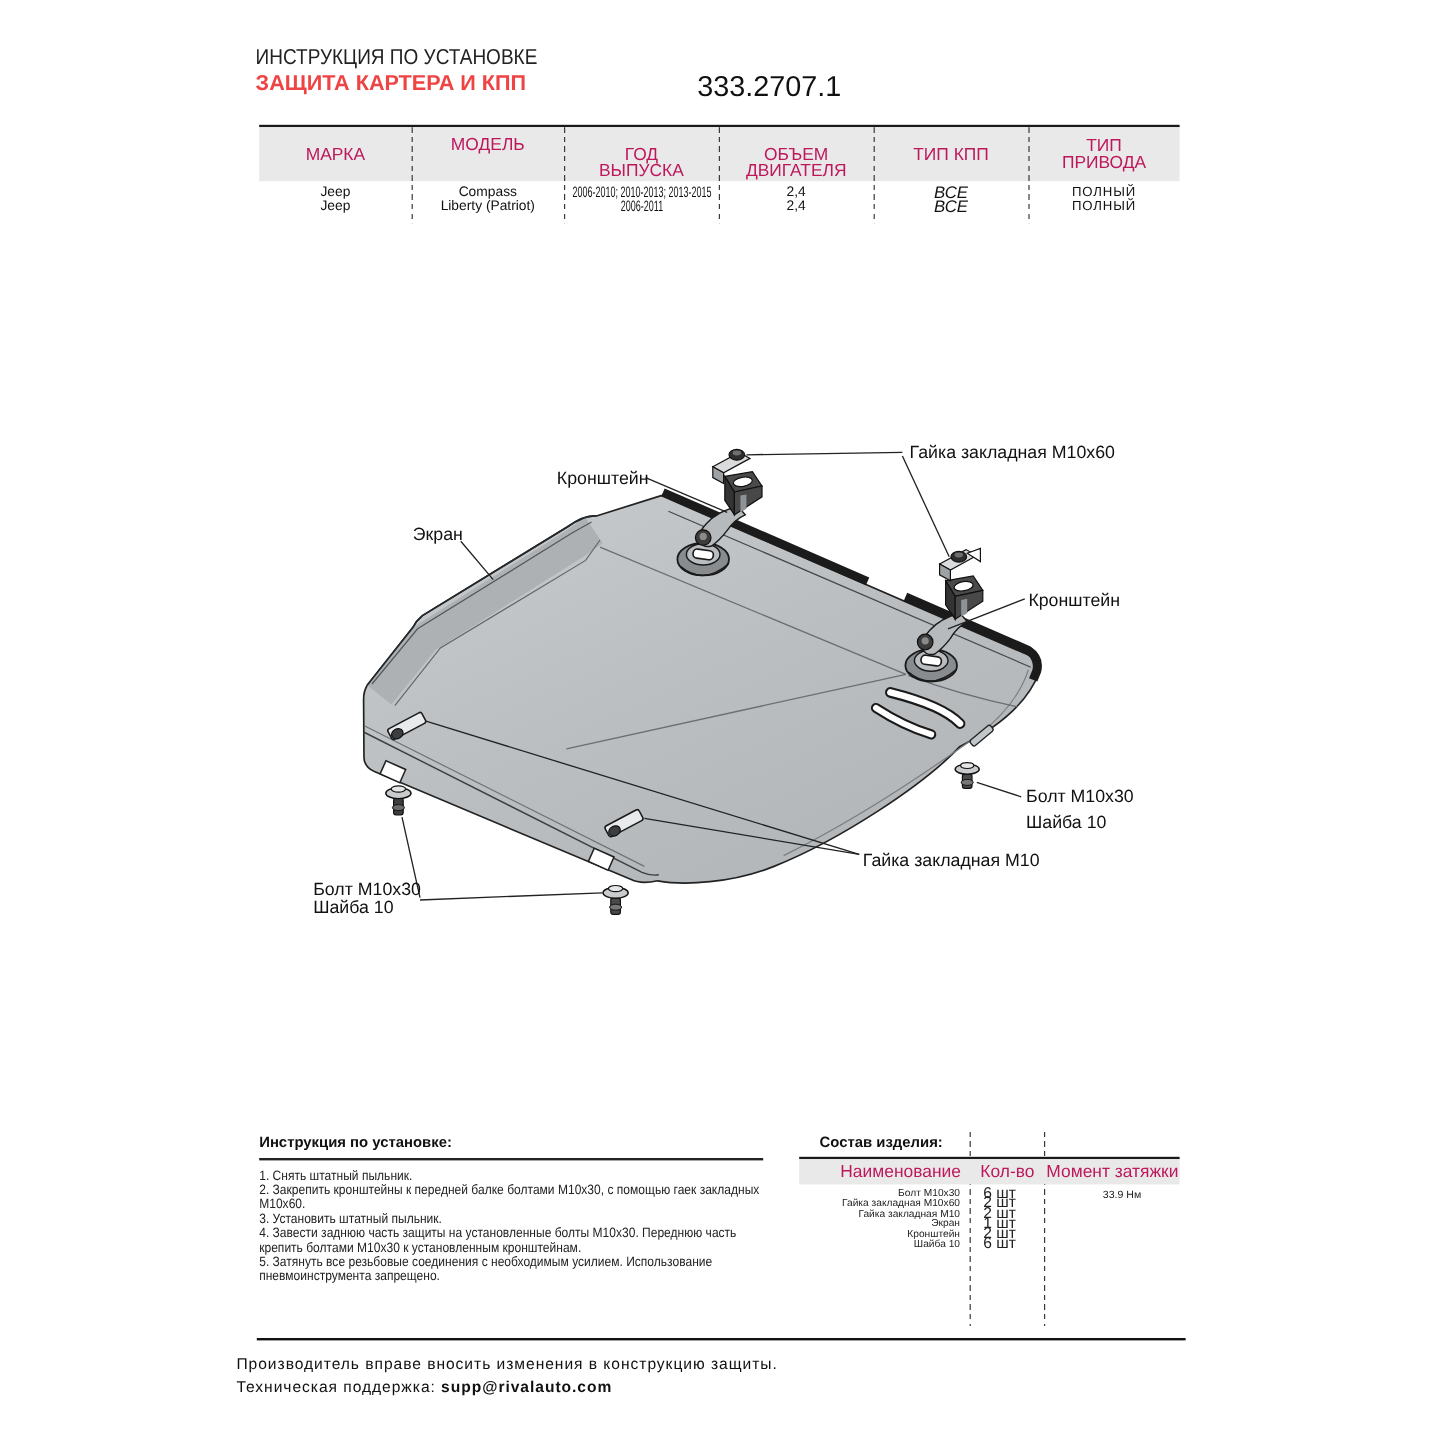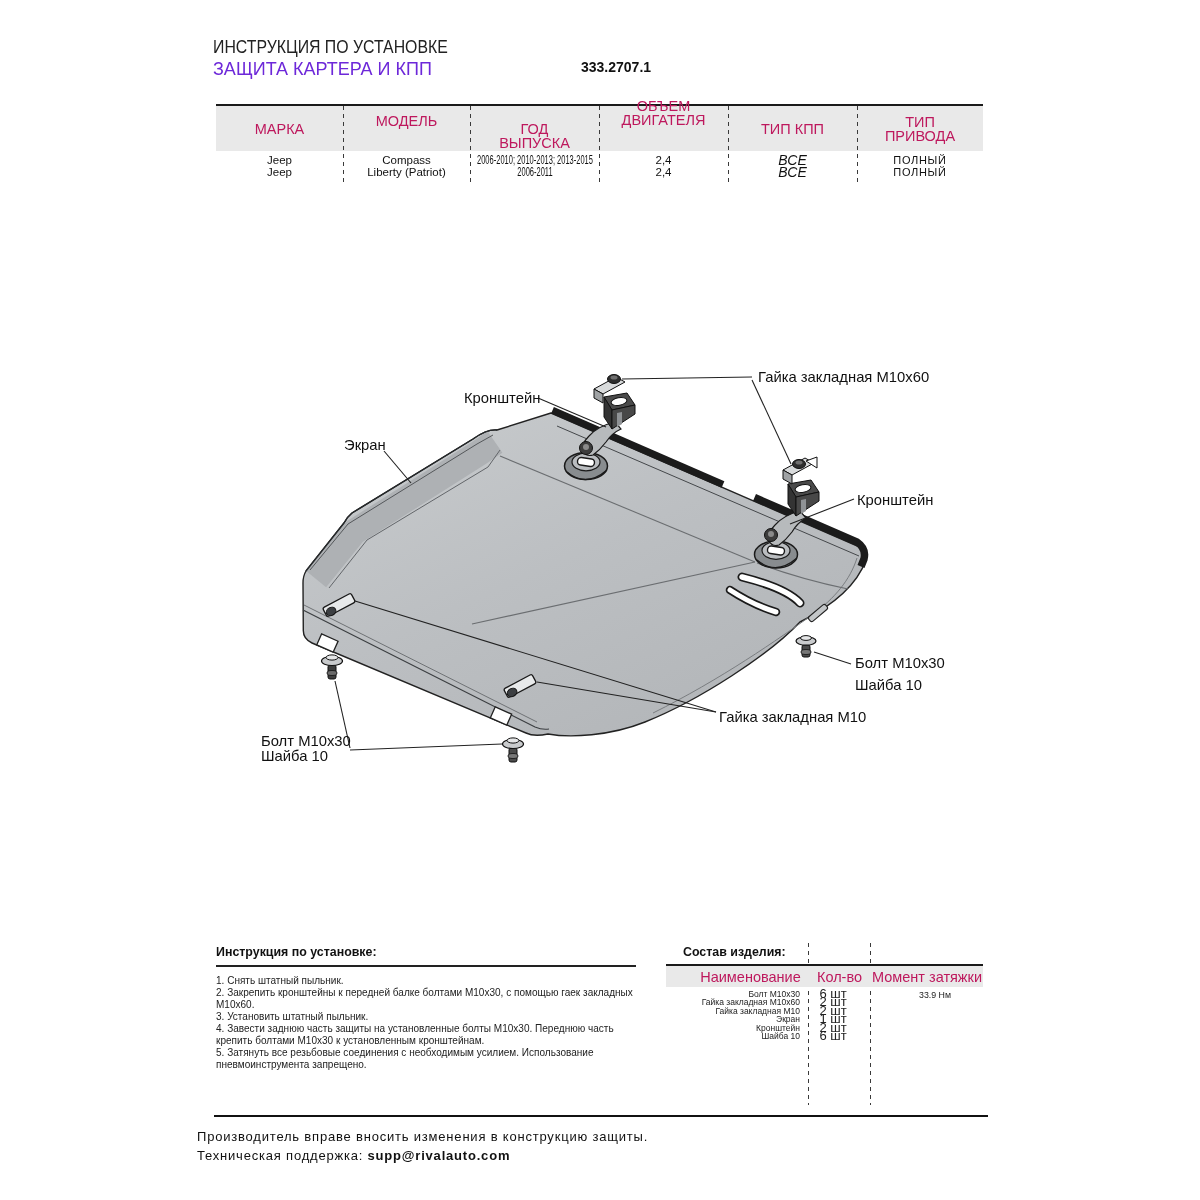--- a/index.html
+++ b/index.html
@@ -6,36 +6,36 @@
   body{width:1200px;height:1200px;position:relative;font-family:"Liberation Sans",sans-serif;color:#1a1a1a;overflow:hidden;}
   .abs{position:absolute;}
   .dashv{position:absolute;width:1px;background:repeating-linear-gradient(to bottom,#3a3a3a 0 4.5px,transparent 4.5px 8px);}
   .hdrcell{position:absolute;display:flex;align-items:center;justify-content:center;text-align:center;font-size:14.5px;line-height:14px;color:#be185d;}
   .bodycell{position:absolute;text-align:center;font-size:11.5px;line-height:11.8px;color:#111;}
 </style>
 </head>
 <body>
 
 <div class="abs" style="left:213px;top:37px;font-size:18px;line-height:21px;color:#222;transform:scaleX(0.88);transform-origin:0 0;">ИНСТРУКЦИЯ ПО УСТАНОВКЕ</div>
-<div class="abs" style="left:213px;top:59px;font-size:18px;font-weight:normal;color:#6d28d9;">ЗАЩИТА КАРТЕРА И КПП</div>
-<div class="abs" style="left:581px;top:59px;font-size:14px;font-weight:bold;color:#111;">333.2707.1</div>
+<div class="abs" style="left:213px;top:59px;font-size:18px;font-weight:bold;color:#ef4444;">ЗАЩИТА КАРТЕРА И КПП</div>
+<div class="abs" style="left:581px;top:59px;font-size:24px;font-weight:normal;color:#111;">333.2707.1</div>
 
 <div class="abs" style="left:216px;top:103.5px;width:767px;height:2.5px;background:#1a1a1a;"></div>
 <div class="abs" style="left:216px;top:106px;width:767px;height:45px;background:#e9e9e9;"></div>
 
 <div class="dashv" style="left:343px;top:106px;height:80px;"></div>
 <div class="dashv" style="left:470px;top:106px;height:80px;"></div>
 <div class="dashv" style="left:599px;top:106px;height:80px;"></div>
 <div class="dashv" style="left:728px;top:106px;height:80px;"></div>
 <div class="dashv" style="left:857px;top:106px;height:80px;"></div>
 
 <div class="hdrcell" style="left:216px;top:106px;width:127px;height:45px;">МАРКА</div>
 <div class="hdrcell" style="left:343px;top:106px;width:127px;height:30px;">МОДЕЛЬ</div>
 <div class="hdrcell" style="left:470px;top:106px;width:129px;height:59px;">ГОД<br>ВЫПУСКА</div>
-<div class="hdrcell" style="left:599px;top:90px;width:129px;height:45px;">ОБЪЕМ<br>ДВИГАТЕЛЯ</div>
+<div class="hdrcell" style="left:599px;top:113px;width:129px;height:45px;">ОБЪЕМ<br>ДВИГАТЕЛЯ</div>
 <div class="hdrcell" style="left:728px;top:106px;width:129px;height:45px;">ТИП КПП</div>
 <div class="hdrcell" style="left:857px;top:106px;width:126px;height:45px;">ТИП<br>ПРИВОДА</div>
 
 <div class="bodycell" style="left:216px;top:155px;width:127px;">Jeep<br>Jeep</div>
 <div class="bodycell" style="left:343px;top:155px;width:127px;">Compass<br>Liberty (Patriot)</div>
 <div class="abs" style="left:534.5px;top:155px;">
     <div style="position:absolute;left:-100px;width:200px;transform:scaleX(0.6);transform-origin:50% 50%;font-size:12.5px;line-height:11.8px;white-space:nowrap;text-align:center;color:#111;">2006-2010; 2010-2013; 2013-2015<br>2006-2011</div>
   </div>
 <div class="bodycell" style="left:599px;top:155px;width:129px;">2,4<br>2,4</div>
 <div class="bodycell" style="left:728px;top:155px;width:129px;font-size:14px;font-style:italic;">ВСЕ<br>ВСЕ</div>

